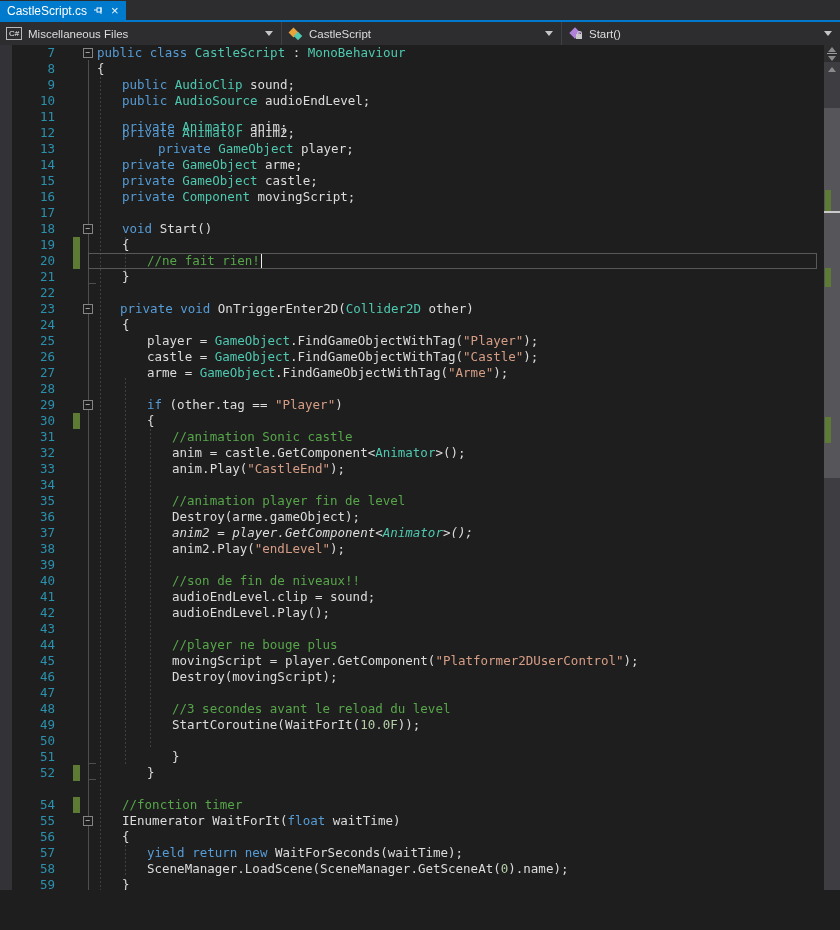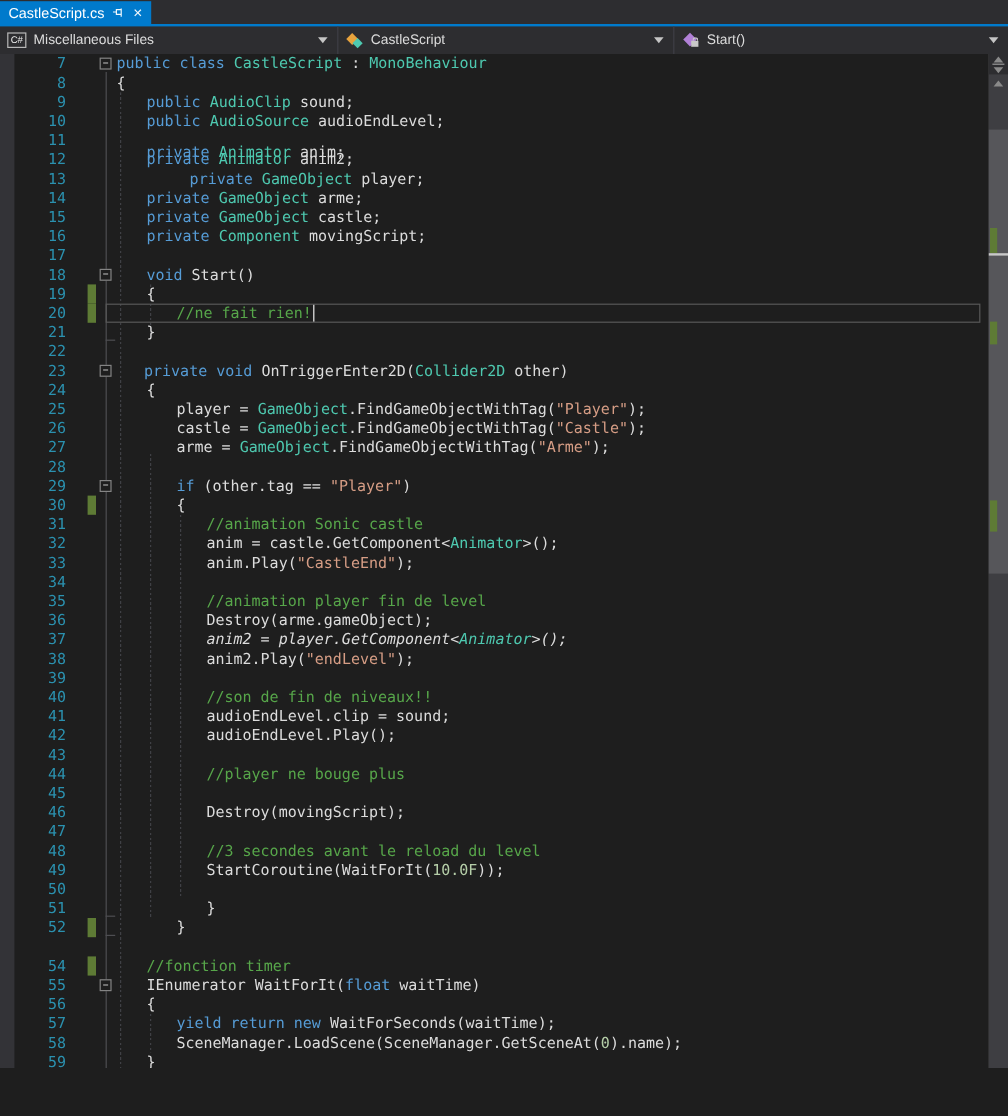--- a/index.html
+++ b/index.html
@@ -282,20 +282,21 @@
       </div>
       <div class="row" style="top: 576px;">
         <div class="ln">43</div>
       </div>
       <div class="row" style="top: 592px;">
         <div class="ln">44</div>
         <div class="code" style="left: 172px;"><span class="sg-c">//player ne bouge plus</span></div>
       </div>
       <div class="row" style="top: 608px;">
         <div class="ln">45</div>
+        <div class="code" style="left: 172px;"><span class="sg-p">movingScript = player.GetComponent(</span><span class="sg-s">"Platformer2DUserControl"</span><span class="sg-p">);</span></div>
       </div>
       <div class="row" style="top: 624px;">
         <div class="ln">46</div>
         <div class="code" style="left: 172px;"><span class="sg-p">Destroy(movingScript);</span></div>
       </div>
       <div class="row" style="top: 640px;">
         <div class="ln">47</div>
       </div>
       <div class="row" style="top: 656px;">
         <div class="ln">48</div>

